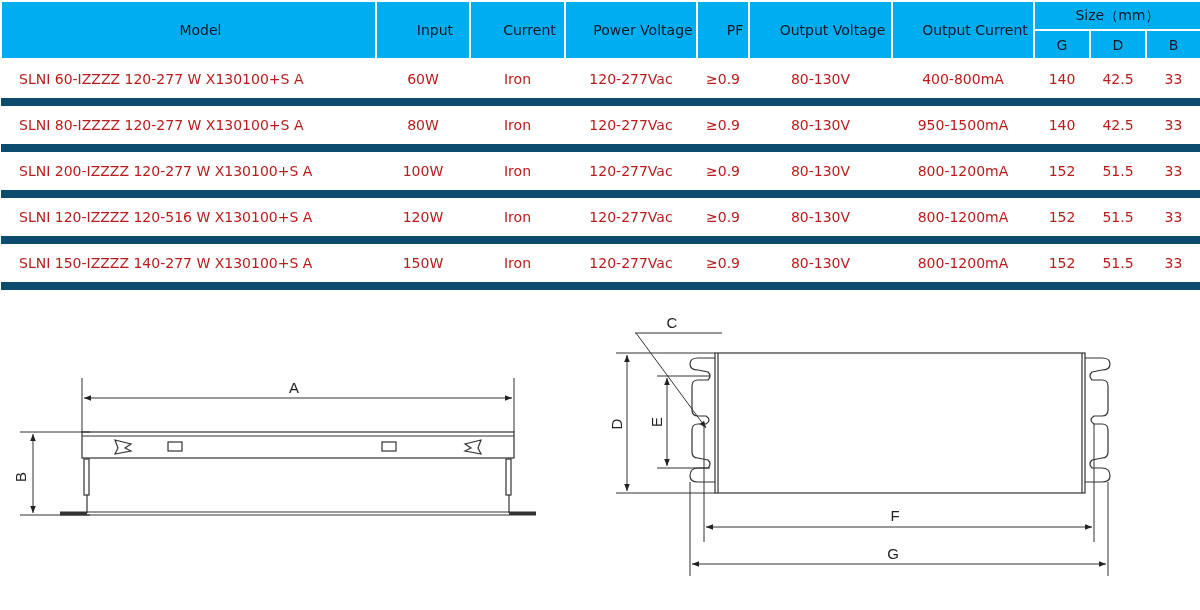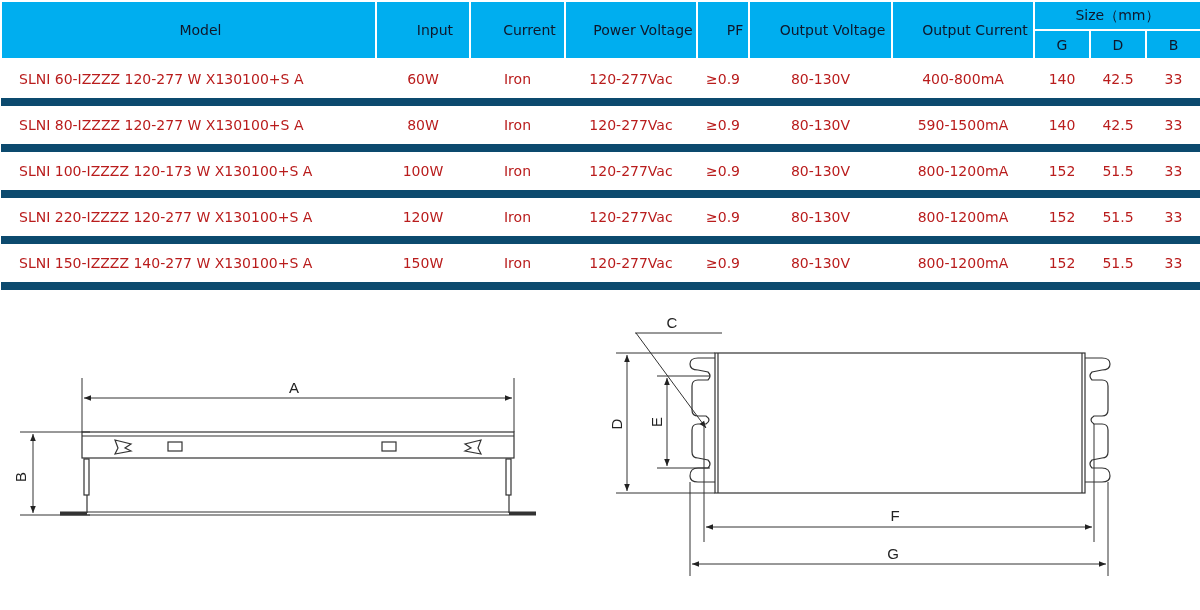--- a/index.html
+++ b/index.html
@@ -62,39 +62,39 @@
       <td>42.5</td>
       <td>33</td>
     </tr>
     <tr>
       <td class="model">SLNI 80-IZZZZ 120-277 W X130100+S A</td>
       <td>80W</td>
       <td>Iron</td>
       <td>120-277Vac</td>
       <td>≥0.9</td>
       <td>80-130V</td>
-      <td>590-1500mA</td>
+      <td>950-1500mA</td>
       <td>140</td>
       <td>42.5</td>
       <td>33</td>
     </tr>
     <tr>
-      <td class="model">SLNI 100-IZZZZ 120-173 W X130100+S A</td>
+      <td class="model">SLNI 200-IZZZZ 120-277 W X130100+S A</td>
       <td>100W</td>
       <td>Iron</td>
       <td>120-277Vac</td>
       <td>≥0.9</td>
       <td>80-130V</td>
       <td>800-1200mA</td>
       <td>152</td>
       <td>51.5</td>
       <td>33</td>
     </tr>
     <tr>
-      <td class="model">SLNI 220-IZZZZ 120-277 W X130100+S A</td>
+      <td class="model">SLNI 120-IZZZZ 120-516 W X130100+S A</td>
       <td>120W</td>
       <td>Iron</td>
       <td>120-277Vac</td>
       <td>≥0.9</td>
       <td>80-130V</td>
       <td>800-1200mA</td>
       <td>152</td>
       <td>51.5</td>
       <td>33</td>
     </tr>

